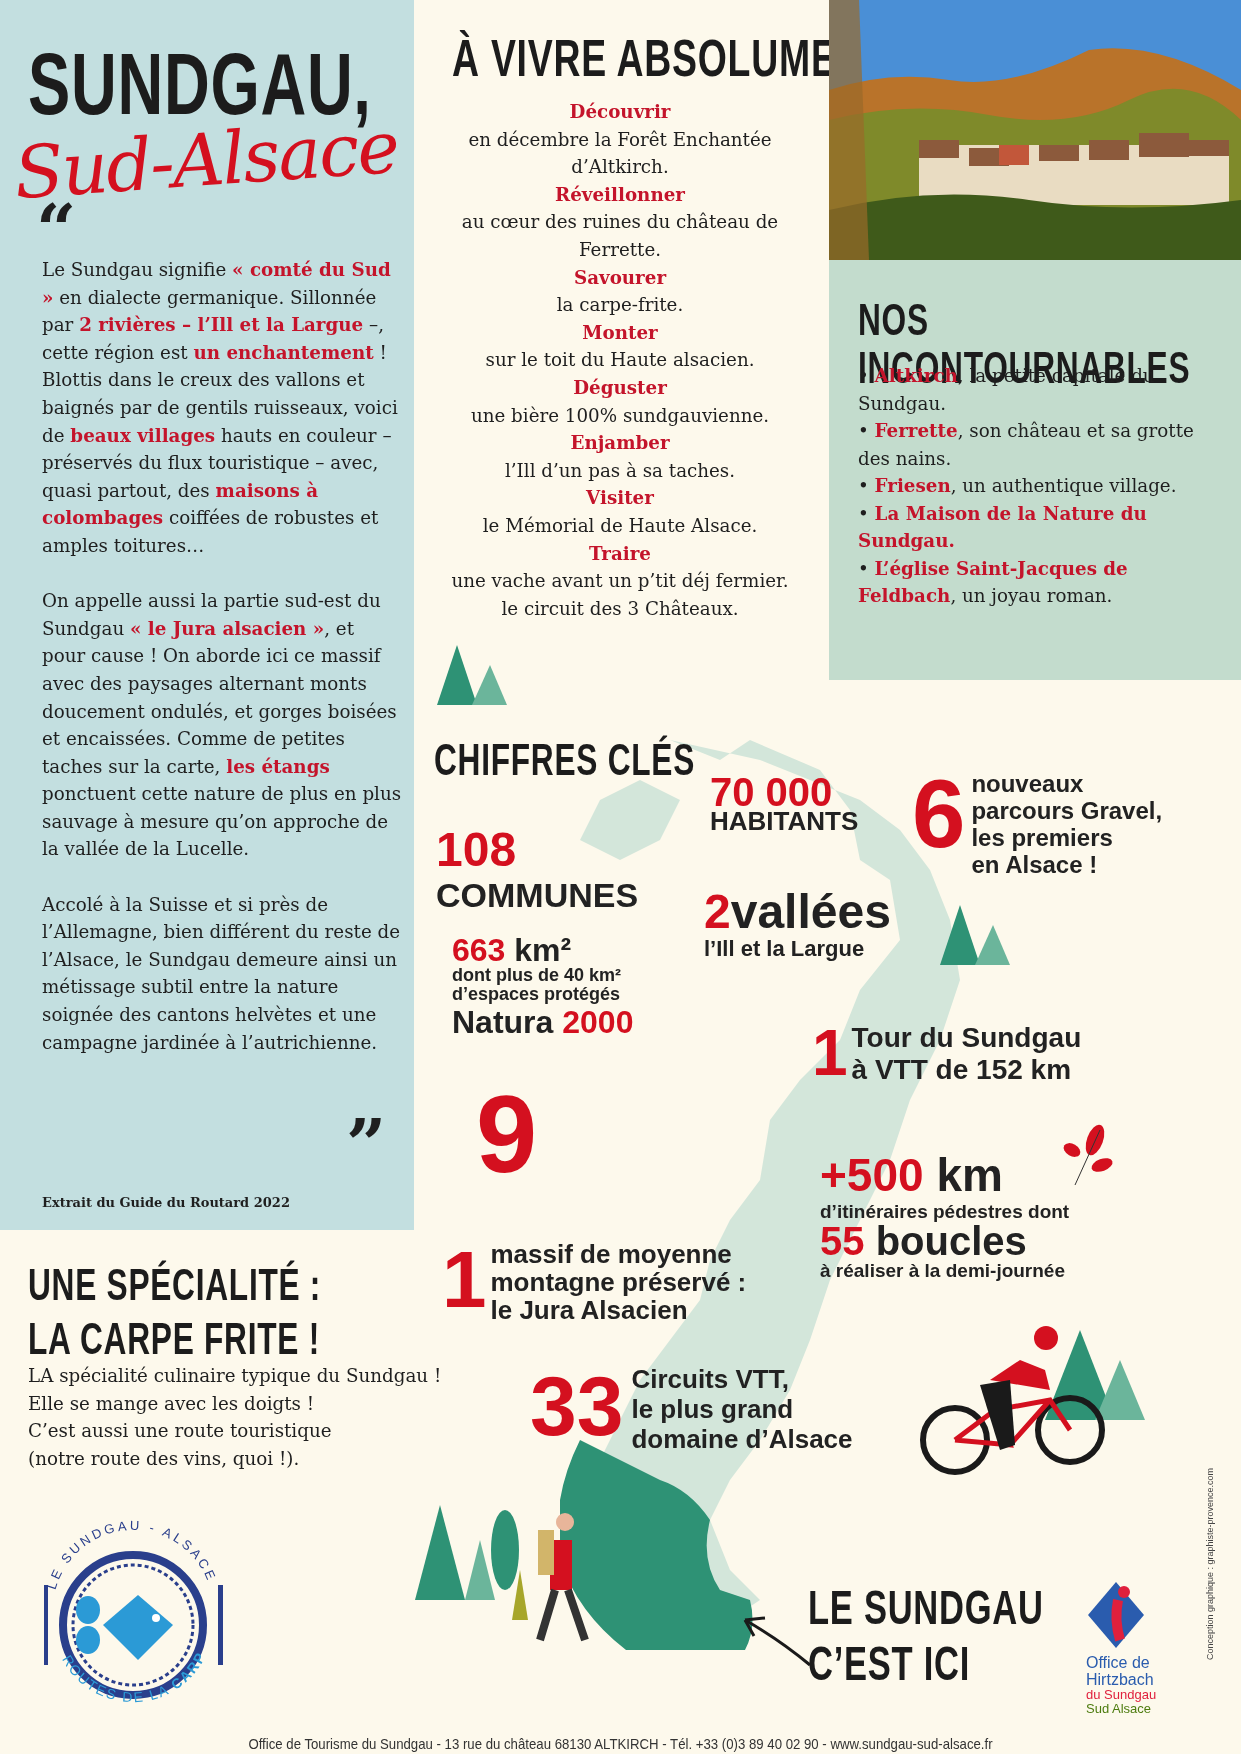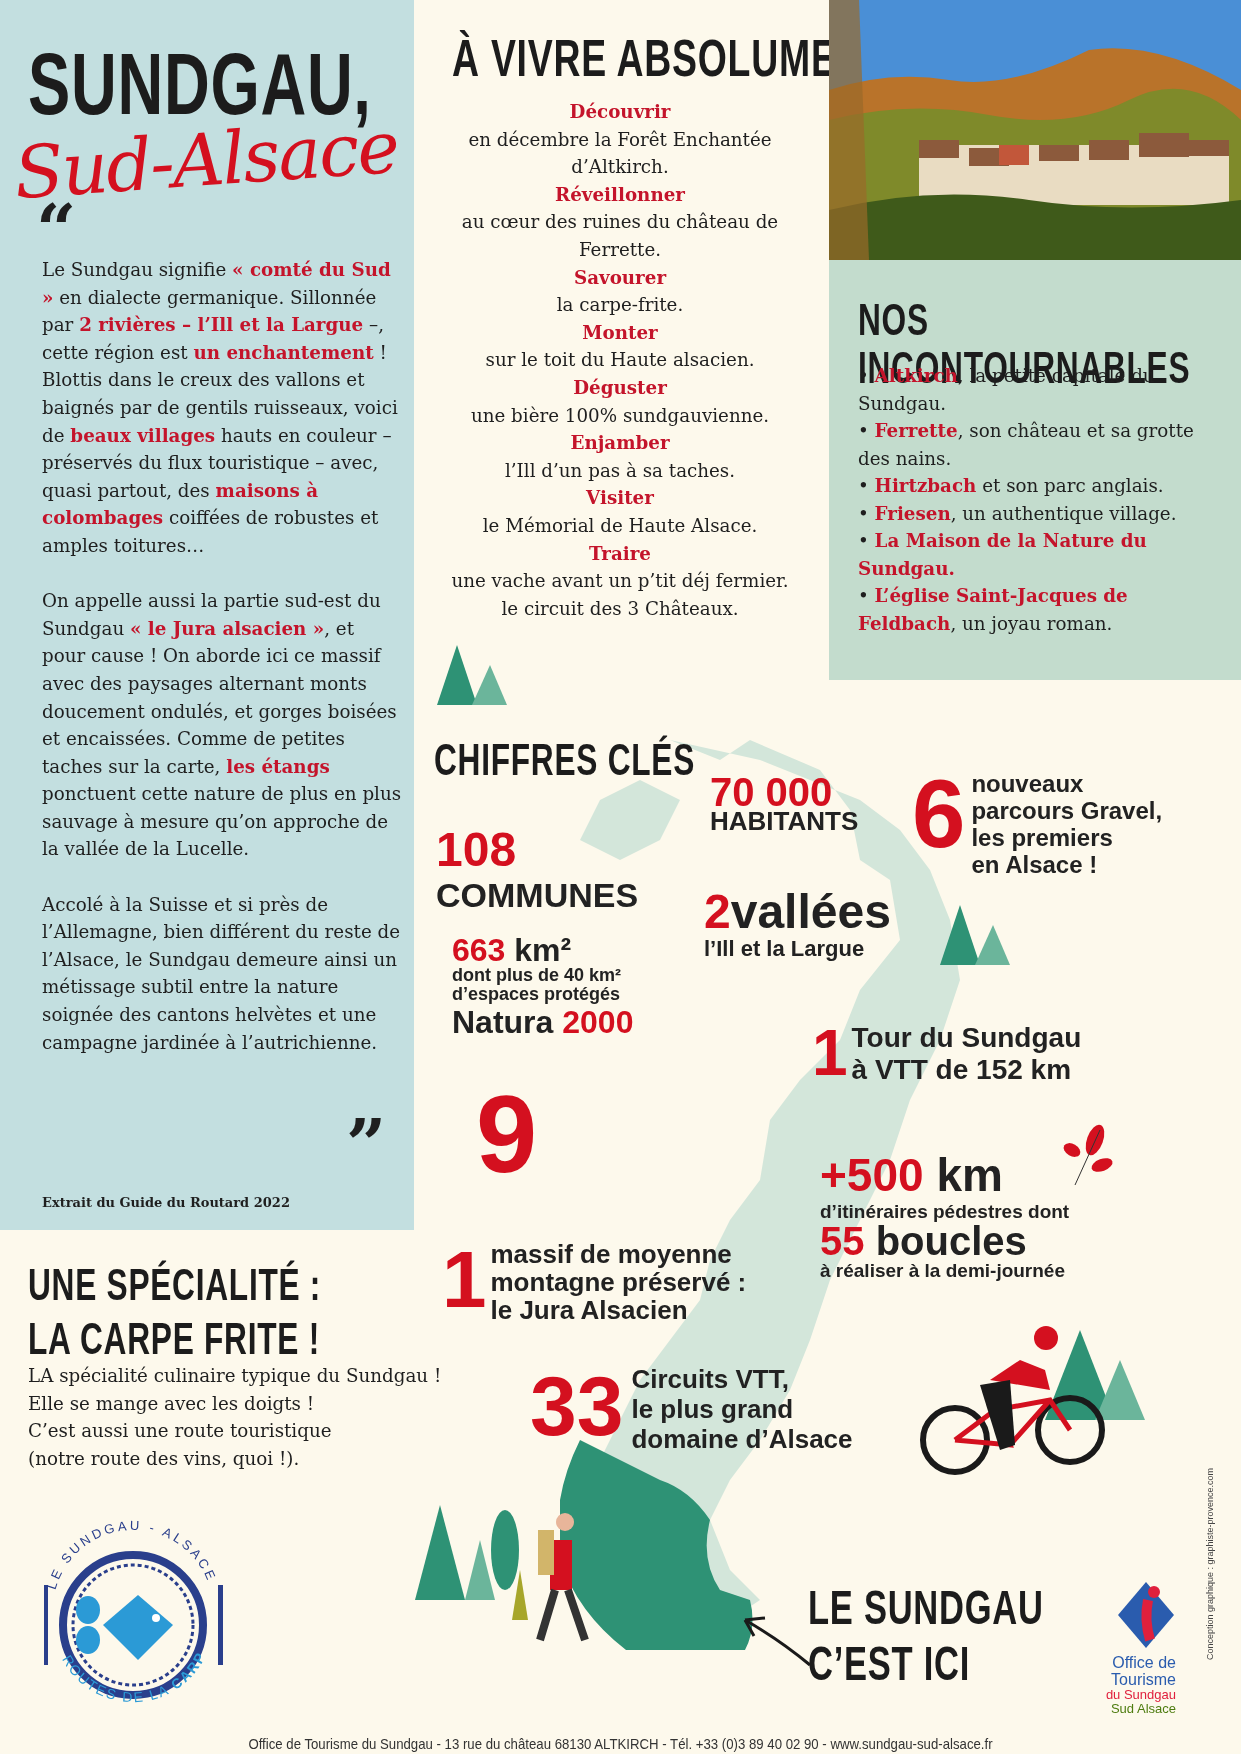--- a/index.html
+++ b/index.html
@@ -54,21 +54,21 @@
   .bignum { color:#d4101f; font-family:"Liberation Sans",sans-serif; font-weight:bold; line-height:1; }
   .stxt { font-family:"Liberation Sans",sans-serif; font-weight:bold; color:#222; }
 
   
   #carpe-title { left:28px; top:1258px; font-size:44px; line-height:54px; }
   #carpe-text { left:28px; top:1362px; font-size:18.3px; line-height:27.5px; width:440px; }
 
   #footer-text { left:0; width:1241px; top:1735px; text-align:center; font-family:"Liberation Sans",sans-serif; font-size:15px; color:#333; transform:scaleX(0.88); }
   #credit { left:1205px; top:1660px; font-family:"Liberation Sans",sans-serif; font-size:9px; color:#444; transform:rotate(-90deg); transform-origin:left top; white-space:nowrap; }
   #ici-title { left:808px; top:1580px; font-size:48px; line-height:56px; }
-  #ot-logo { left:1086px; top:1580px; width:90px; text-align:right; font-family:"Liberation Sans",sans-serif; }
+  #ot-logo { left:1086px; top:1580px; width:90px; text-align:left; font-family:"Liberation Sans",sans-serif; }
 </style>
 </head>
 <body>
 
 <div id="left-panel" class="abs"></div>
 <div id="title-1" class="abs hand">SUNDGAU,</div>
 <div id="title-2" class="abs">Sud-Alsace</div>
 <div id="open-quote" class="abs">“</div>
 <div id="quote-text" class="abs">
     <p><span>Le Sundgau signifie </span><span class="darkred">« comté du Sud »</span><span> en dialecte germanique. Sillonnée par </span><span class="darkred">2 rivières – l’Ill et la Largue</span><span> –, cette région est </span><span class="darkred">un enchantement</span><span> ! Blottis dans le creux des vallons et baignés par de gentils ruisseaux, voici de </span><span class="darkred">beaux villages</span><span> hauts en couleur – préservés du flux touristique – avec, quasi partout, des </span><span class="darkred">maisons à colombages</span><span> coiffées de robustes et amples toitures…</span></p>
@@ -116,21 +116,20 @@
       </g>
     <path d="M0 210 Q100 185 200 200 T412 200 L412 260 L0 260Z" fill="#3f5a1a"></path>
     <path d="M0 0 L30 0 L40 260 L0 260Z" fill="#9a6a2a" opacity="0.7"></path>
   </svg>
 </div>
 <div id="incontournables" class="abs"></div>
 <div id="inc-title" class="abs hand">NOS INCONTOURNABLES</div>
 <div id="inc-list" class="abs">
     <div><span>• </span><span class="darkred">Altkirch</span><span>, la petite capitale du Sundgau.</span></div>
     <div><span>• </span><span class="darkred">Ferrette</span><span>, son château et sa grotte des nains.</span></div>
-    <div><span>• </span><span class="darkred">Hirtzbach</span><span> et son parc anglais.</span></div>
     <div><span>• </span><span class="darkred">Friesen</span><span>, un authentique village.</span></div>
     <div><span>• </span><span class="darkred">La Maison de la Nature du Sundgau.</span><span></span></div>
     <div><span>• </span><span class="darkred">L’église Saint-Jacques de Feldbach</span><span>, un joyau roman.</span></div>
   </div>
 
 <svg id="map" class="abs" viewBox="0 0 580 910">
   <path d="M110 0 L160 20 L190 0 L260 30 L290 70 L300 120 L330 140 L340 200 L300 250 L280 300 L240 340 L210 380 L200 440 L170 480 L150 520 L140 560 L110 600 L80 640 L60 680 L40 720 L10 760 L20 800 L60 840 L120 870 L170 880 L200 860 L170 830 L150 780 L170 740 L200 700 L230 650 L250 600 L270 540 L300 480 L330 420 L350 360 L380 300 L400 240 L390 180 L370 130 L340 90 L300 60 L250 40 L200 20 Z" fill="#d3e6da"></path>
   <path d="M40 60 L80 40 L120 60 L100 100 L60 120 L20 100 Z" fill="#d3e6da"></path>
   <path d="M60 640 Q30 700 40 760 Q60 820 120 860 Q170 890 210 870 Q240 840 230 800 L200 790 Q180 760 190 720 Q170 690 140 680 Q100 660 60 640Z" fill="#2e9275" transform="translate(-40,60)"></path>
 </svg>
@@ -280,19 +279,19 @@
   <div>C’EST ICI</div>
 </div>
 
 <div id="ot-logo" class="abs">
   <svg width="60" height="70">
     <polygon points="30,2 58,35 30,68 2,35" fill="#2a5cae"></polygon>
     <path d="M32 20 Q28 40 34 60" stroke="#e0203d" stroke-width="10" fill="none"></path>
     <circle cx="38" cy="12" r="6" fill="#e0203d"></circle>
   </svg>
   <div style="color:#2a5cae;font-size:16px;line-height:17px">Office de</div>
-  <div style="color:#2a5cae;font-size:16px;line-height:17px">Tourisme</div>
+  <div style="color:#2a5cae;font-size:16px;line-height:17px">Hirtzbach</div>
   <div style="color:#e0203d;font-size:13px;line-height:14px">du Sundgau</div>
   <div style="color:#4d7c0f;font-size:13px;line-height:14px">Sud Alsace</div>
 </div>
 
 <div id="credit" class="abs">Conception graphique : graphiste-provence.com</div>
 <div id="footer-text" class="abs">Office de Tourisme du Sundgau - 13 rue du château 68130 ALTKIRCH - Tél. +33 (0)3 89 40 02 90 - www.sundgau-sud-alsace.fr</div>
 
 </body></html>

